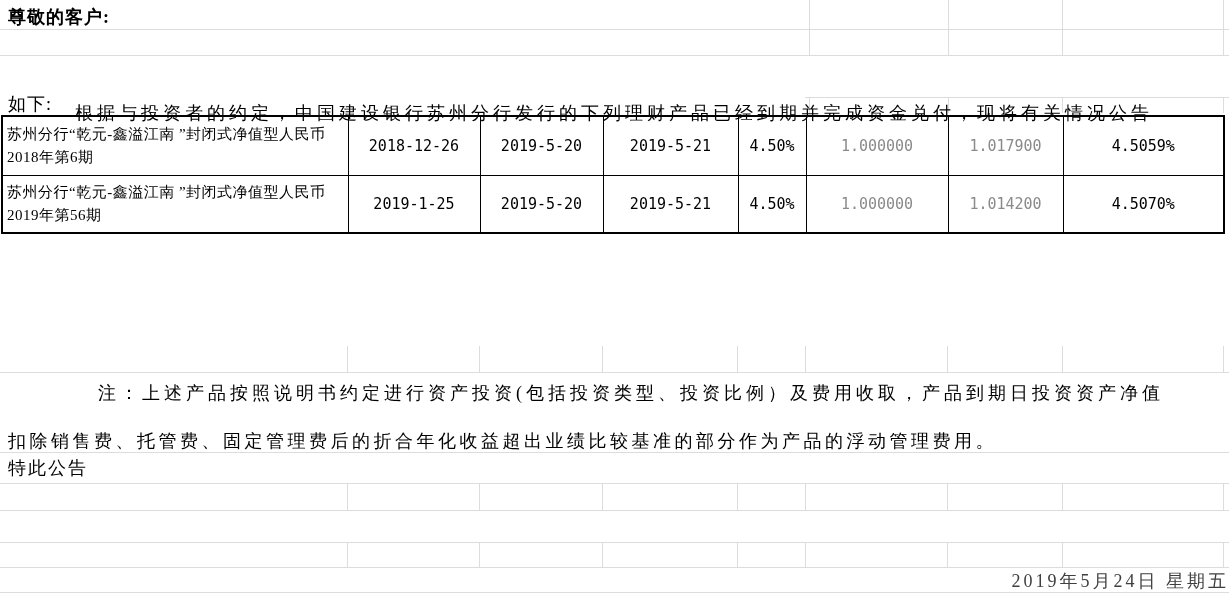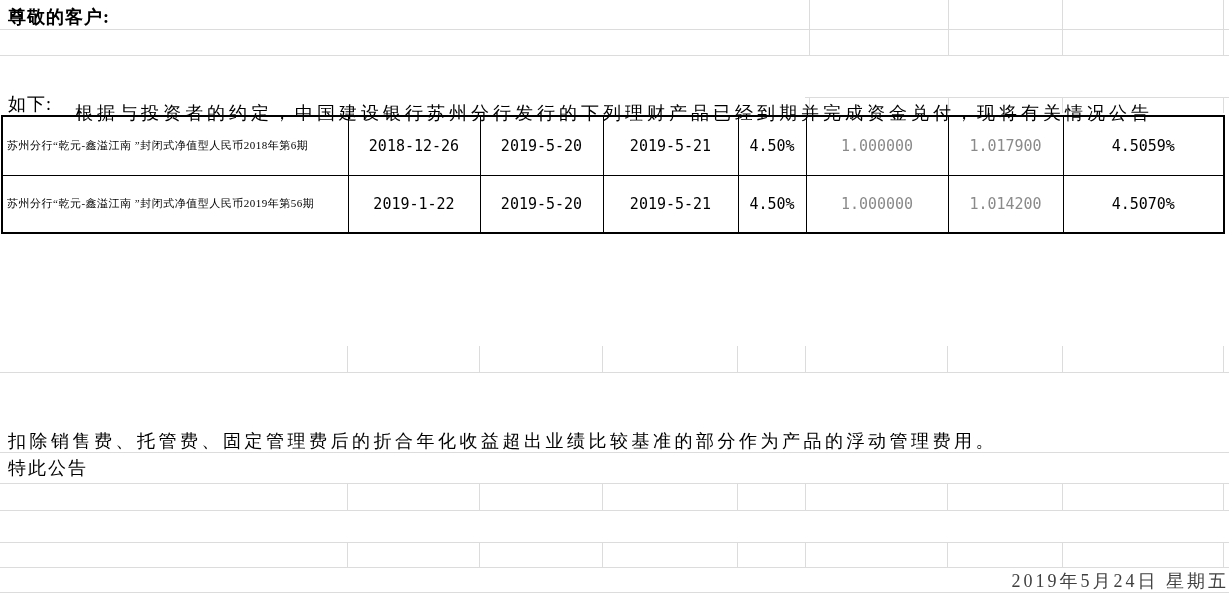--- a/index.html
+++ b/index.html
@@ -46,21 +46,21 @@
   }
   table.products th {
     font-size: 17px;
     font-weight: bold;
     text-align: center;
     letter-spacing: 3px;
     line-height: 26px;
   }
   th.pre, td.pre { white-space: pre-line; }
   td.prodname {
-    font-size: 11px;
+    font-size: 15px;
     text-align: left;
     padding: 2px 3px 2px 4px;
     line-height: 23px;
     letter-spacing: 0.5px;
   }
   td.num {
     font-family: "DejaVu Sans Mono", monospace;
     font-size: 15px;
     text-align: center;
   }
@@ -137,28 +137,29 @@
       <td class="num">2018-12-26</td>
       <td class="num">2019-5-20</td>
       <td class="num">2019-5-21</td>
       <td class="num">4.50%</td>
       <td class="num muted">1.000000</td>
       <td class="num muted">1.017900</td>
       <td class="num">4.5059%</td>
     </tr>
     <tr style="height:58px">
       <td class="prodname">苏州分行“乾元-鑫溢江南 ”封闭式净值型人民币2019年第56期</td>
-      <td class="num">2019-1-22</td>
+      <td class="num">2019-1-25</td>
       <td class="num">2019-5-20</td>
       <td class="num">2019-5-21</td>
       <td class="num">4.50%</td>
       <td class="num muted">1.000000</td>
       <td class="num muted">1.014200</td>
       <td class="num">4.5070%</td>
     </tr>
   </tbody>
     </table>
 
+  <div class="txt note1">注：上述产品按照说明书约定进行资产投资(包括投资类型、投资比例）及费用收取，产品到期日投资资产净值</div>
   <div class="txt note2">扣除销售费、托管费、固定管理费后的折合年化收益超出业绩比较基准的部分作为产品的浮动管理费用。</div>
   <div class="txt closing">特此公告</div>
   <div class="txt dateline">2019年5月24日 星期五</div>
 
 </div>
 
 </body></html>

